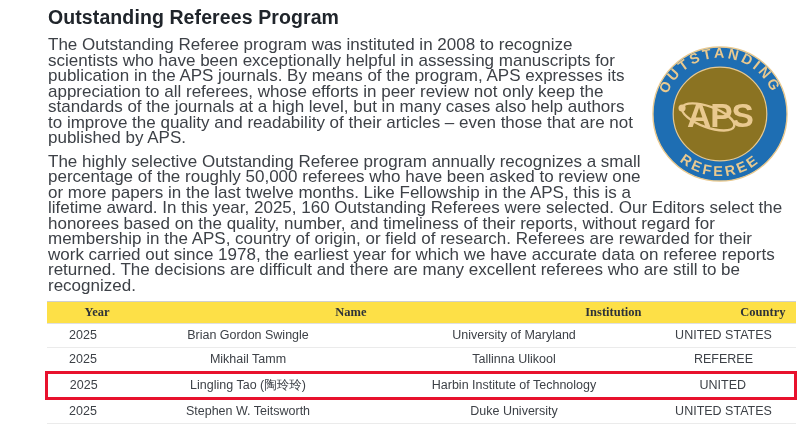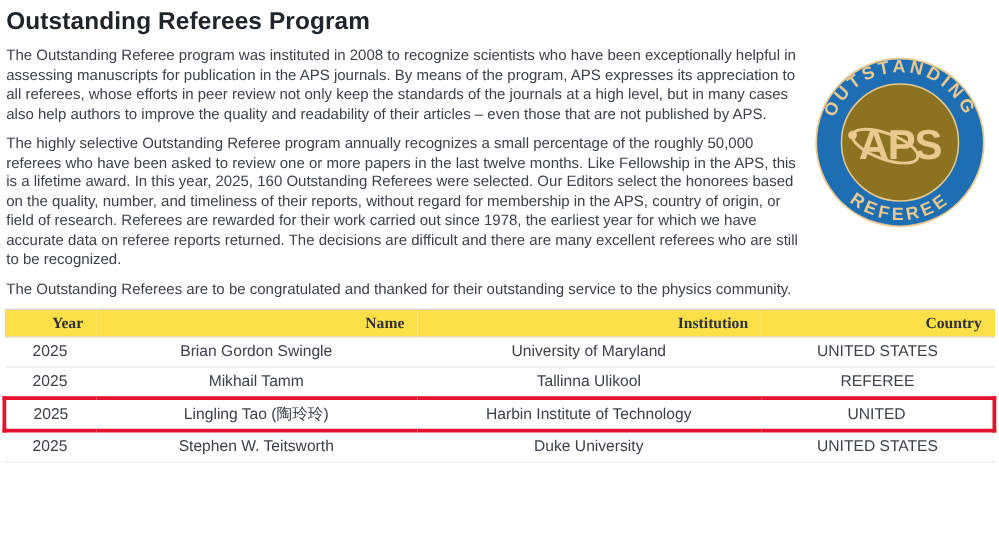--- a/index.html
+++ b/index.html
@@ -3,21 +3,21 @@
 <meta charset="utf-8">
 <style>
   * { box-sizing: border-box; }
   html, body { margin: 0; padding: 0; }
   body {
     width: 799px; height: 442px; overflow: hidden;
     background: #ffffff;
     font-family: "Liberation Sans", "DejaVu Sans", sans-serif;
     color: #3d4147;
   }
-  .page { padding: 2px 8px 0 5px; }
+  .page { padding: 2px 8px 0 5px; margin-left: 43px; }
 
   h1.page-title {
     font-size: 19.5px; font-weight: bold; color: #20252b;
     margin: 4px 0 6px 0; letter-spacing: 0.1px;
   }
 
   .badge-wrap {
     float: right; width: 138px; height: 138px;
     margin: 10px 2px 8px 10px;
   }
@@ -25,21 +25,21 @@
   .ring-text {
     font-family: "Liberation Sans", sans-serif;
     font-size: 14.5px; font-weight: bold; letter-spacing: 3px;
   }
   .aps-text {
     font-family: "Liberation Sans", sans-serif;
     font-size: 34px; font-weight: bold; letter-spacing: -1px;
   }
 
   p.body-text {
-    font-size: 12px; line-height: 15.5px; margin: 8px 0; color: #3d4147;
+    font-size: 17px; line-height: 15.5px; margin: 8px 0; color: #3d4147;
   }
   p.sort-note {
     font-style: italic; font-size: 11.8px; color: #3d4147;
     margin: 12px 0 14px 0; clear: both;
   }
 
   .table-wrap { margin: 0 -6px 0 -3px; clear: both; }
   table.referees {
     width: 100%; border-collapse: collapse; table-layout: fixed;
     font-size: 12.5px;
@@ -81,21 +81,20 @@
         <textPath href="#arcBot" startOffset="50%" text-anchor="middle">REFEREE</textPath>
       </text>
       <ellipse cx="58" cy="73" rx="28" ry="10.5" fill="none" stroke-width="2.4" transform="rotate(20 58 73)" stroke="#e9c98f"></ellipse>
       <text x="70" y="83" text-anchor="middle" class="aps-text" fill="#e9c98f">APS</text>
       <circle cx="31.5" cy="64" r="3.6" fill="#e9c98f"></circle>
     </svg>
   </div>
 
   <p class="body-text">The Outstanding Referee program was instituted in 2008 to recognize scientists who have been exceptionally helpful in assessing manuscripts for publication in the APS journals. By means of the program, APS expresses its appreciation to all referees, whose efforts in peer review not only keep the standards of the journals at a high level, but in many cases also help authors to improve the quality and readability of their articles – even those that are not published by APS.</p>
   <p class="body-text">The highly selective Outstanding Referee program annually recognizes a small percentage of the roughly 50,000 referees who have been asked to review one or more papers in the last twelve months. Like Fellowship in the APS, this is a lifetime award. In this year, 2025, 160 Outstanding Referees were selected. Our Editors select the honorees based on the quality, number, and timeliness of their reports, without regard for membership in the APS, country of origin, or field of research. Referees are rewarded for their work carried out since 1978, the earliest year for which we have accurate data on referee reports returned. The decisions are difficult and there are many excellent referees who are still to be recognized.</p>
-  <p class="body-text">The Outstanding Referees are to be congratulated and thanked for their outstanding service to the physics community.</p>
 
 
   <div class="table-wrap">
     <table class="referees">
       <colgroup>
         <col class="c-year">
           <col class="c-name">
           <col class="c-inst">
           <col class="c-country">
       </colgroup>

